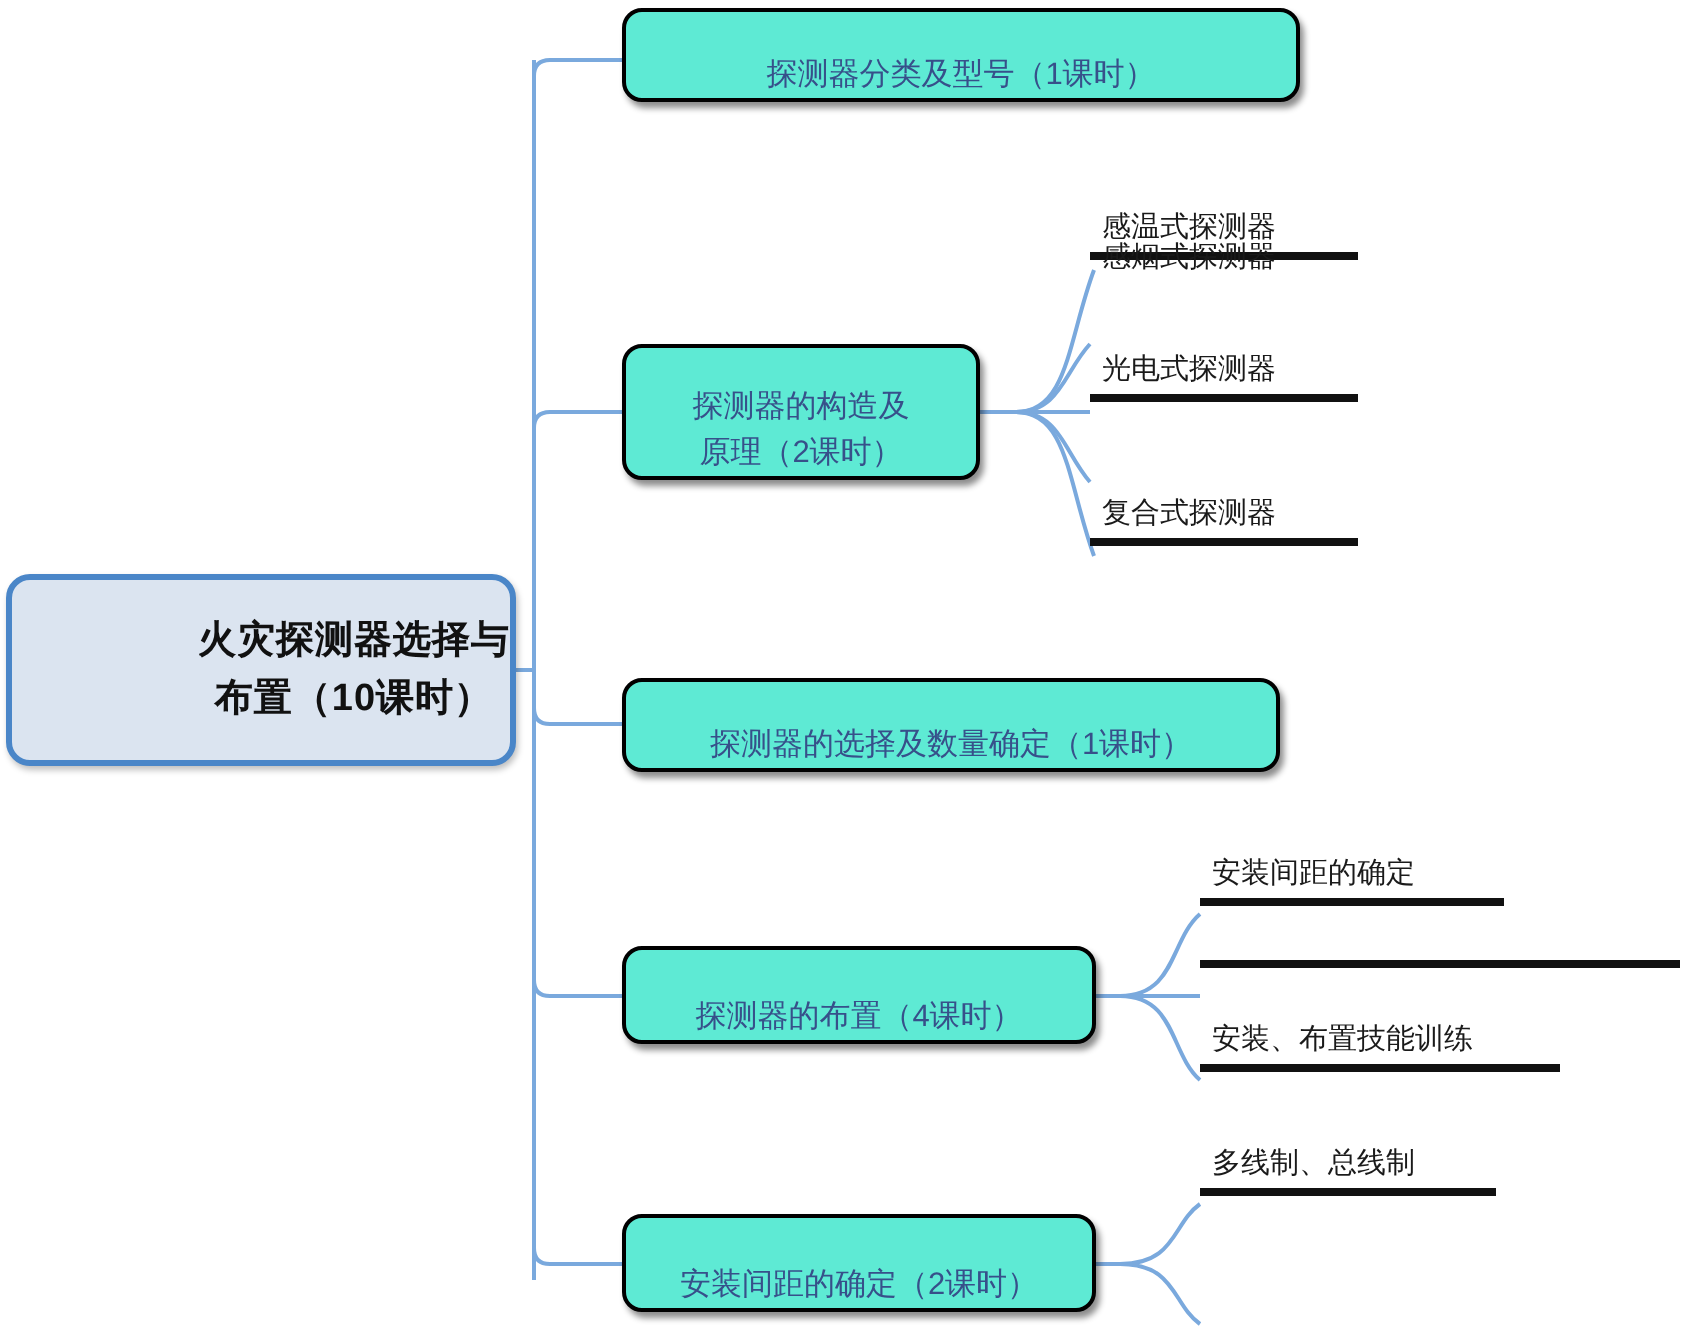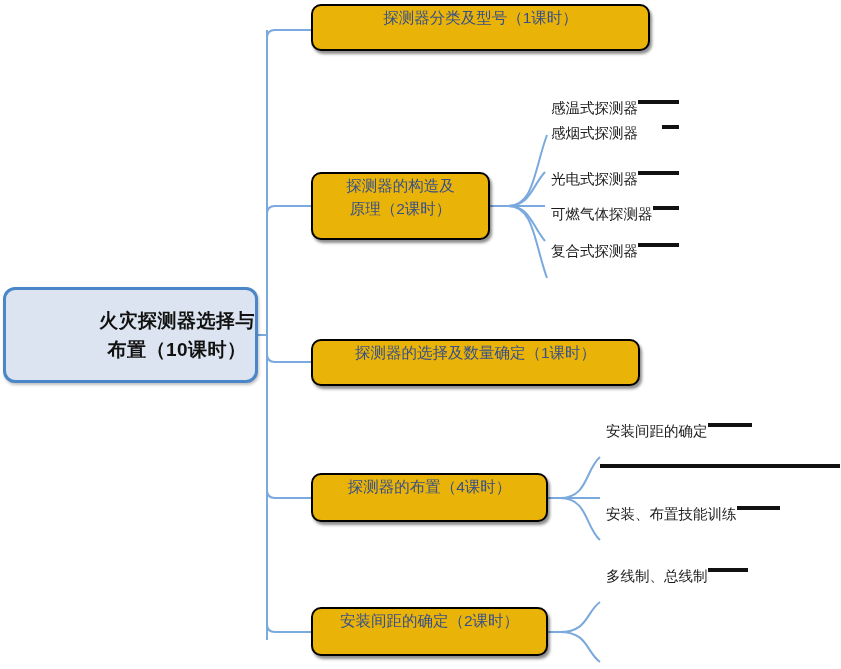--- a/index.html
+++ b/index.html
@@ -43,40 +43,40 @@
     font-weight: bold;
     line-height: 1.55;
     letter-spacing: 0.5px;
     box-shadow: 1px 2px 3px rgba(0,0,0,0.25);
   }
 
   
   .branch-node {
     position: absolute;
     box-sizing: border-box;
-    background: #eab308;
+    background: #5eead4;
     border: 2px solid #000000;
     border-radius: 10px;
     display: flex;
-    align-items: flex-start;
+    align-items: flex-end;
     justify-content: center;
     text-align: center;
     color: #37508a;
     font-size: 15.5px;
     line-height: 1.5;
     box-shadow: 2px 3px 3px rgba(0,0,0,0.45);
   }
 
   
   .leaf-node {
     position: absolute;
     box-sizing: border-box;
     display: flex;
-    flex-direction: row;
-    justify-content: space-between;
+    flex-direction: column;
+    justify-content: center;
   }
   .leaf-node .leaf-text {
     color: #1a1a1a;
     font-size: 14.5px;
     line-height: 1.2;
     padding: 0 0 2px 6px;
     white-space: nowrap;
   }
   .leaf-node .leaf-rule {
     height: 4px;
@@ -159,24 +159,20 @@
   <div class="leaf-node" style="left:545px; top:125px; width:134px; height:36px;gap:24px;">
     <span class="leaf-text">感烟式探测器</span>
     <span class="leaf-rule"></span>
   </div>
 
   <div class="leaf-node" style="left:545px; top:171px; width:134px; height:36px;">
     <span class="leaf-text">光电式探测器</span>
     <span class="leaf-rule"></span>
   </div>
 
-  <div class="leaf-node" style="left:545px; top:206px; width:134px; height:36px;">
-    <span class="leaf-text">可燃气体探测器</span>
-    <span class="leaf-rule"></span>
-  </div>
 
   <div class="leaf-node" style="left:545px; top:243px; width:134px; height:36px;">
     <span class="leaf-text">复合式探测器</span>
     <span class="leaf-rule"></span>
   </div>
 
   <div class="leaf-node" style="left:600px; top:423px; width:152px; height:36px;">
     <span class="leaf-text">安装间距的确定</span>
     <span class="leaf-rule"></span>
   </div>

